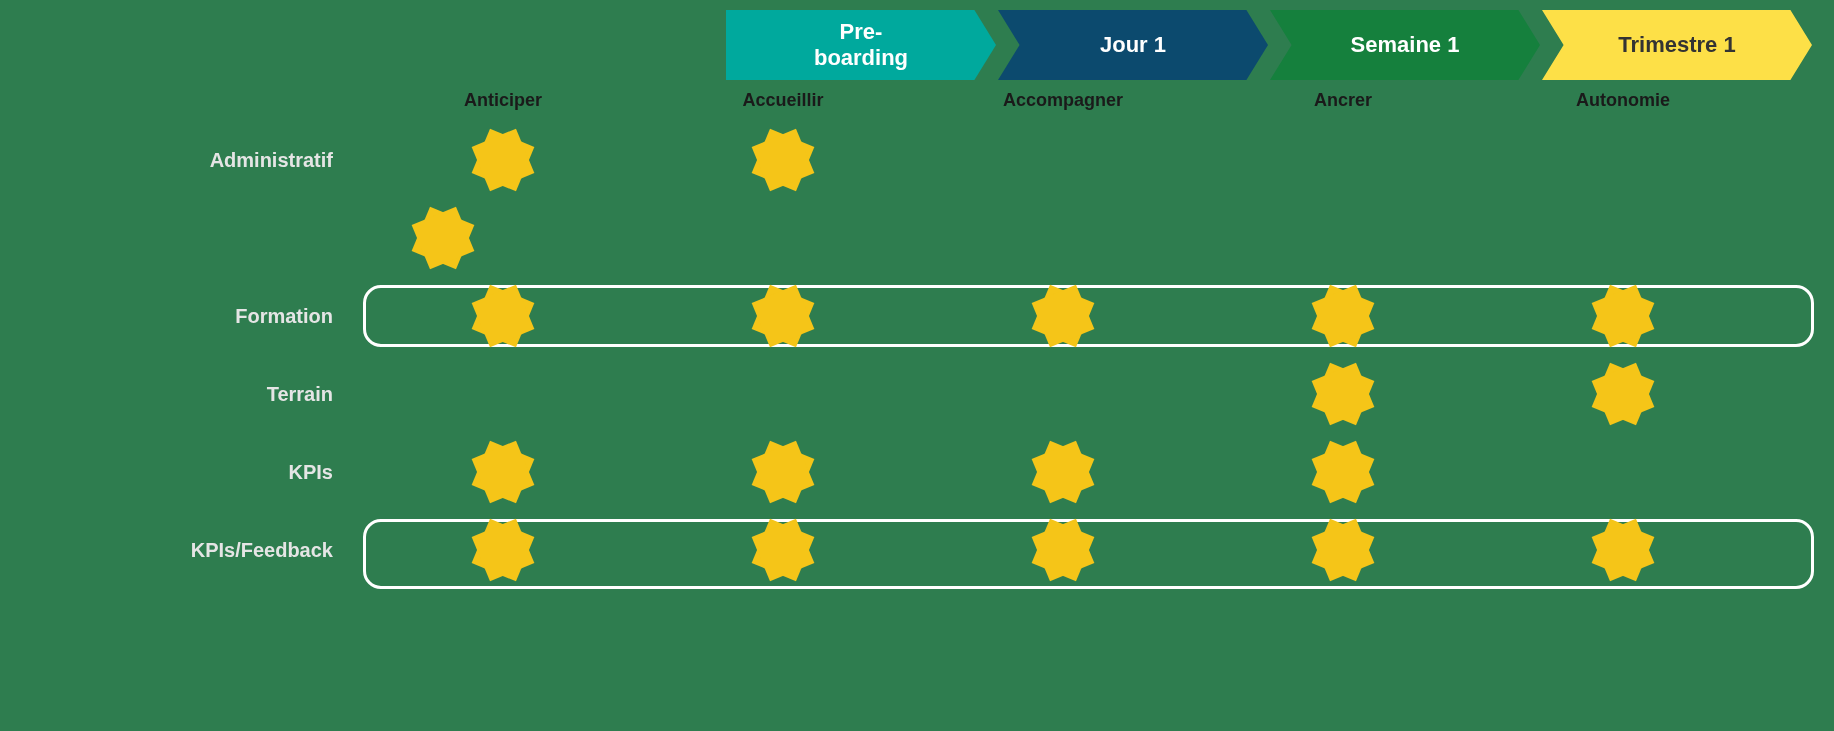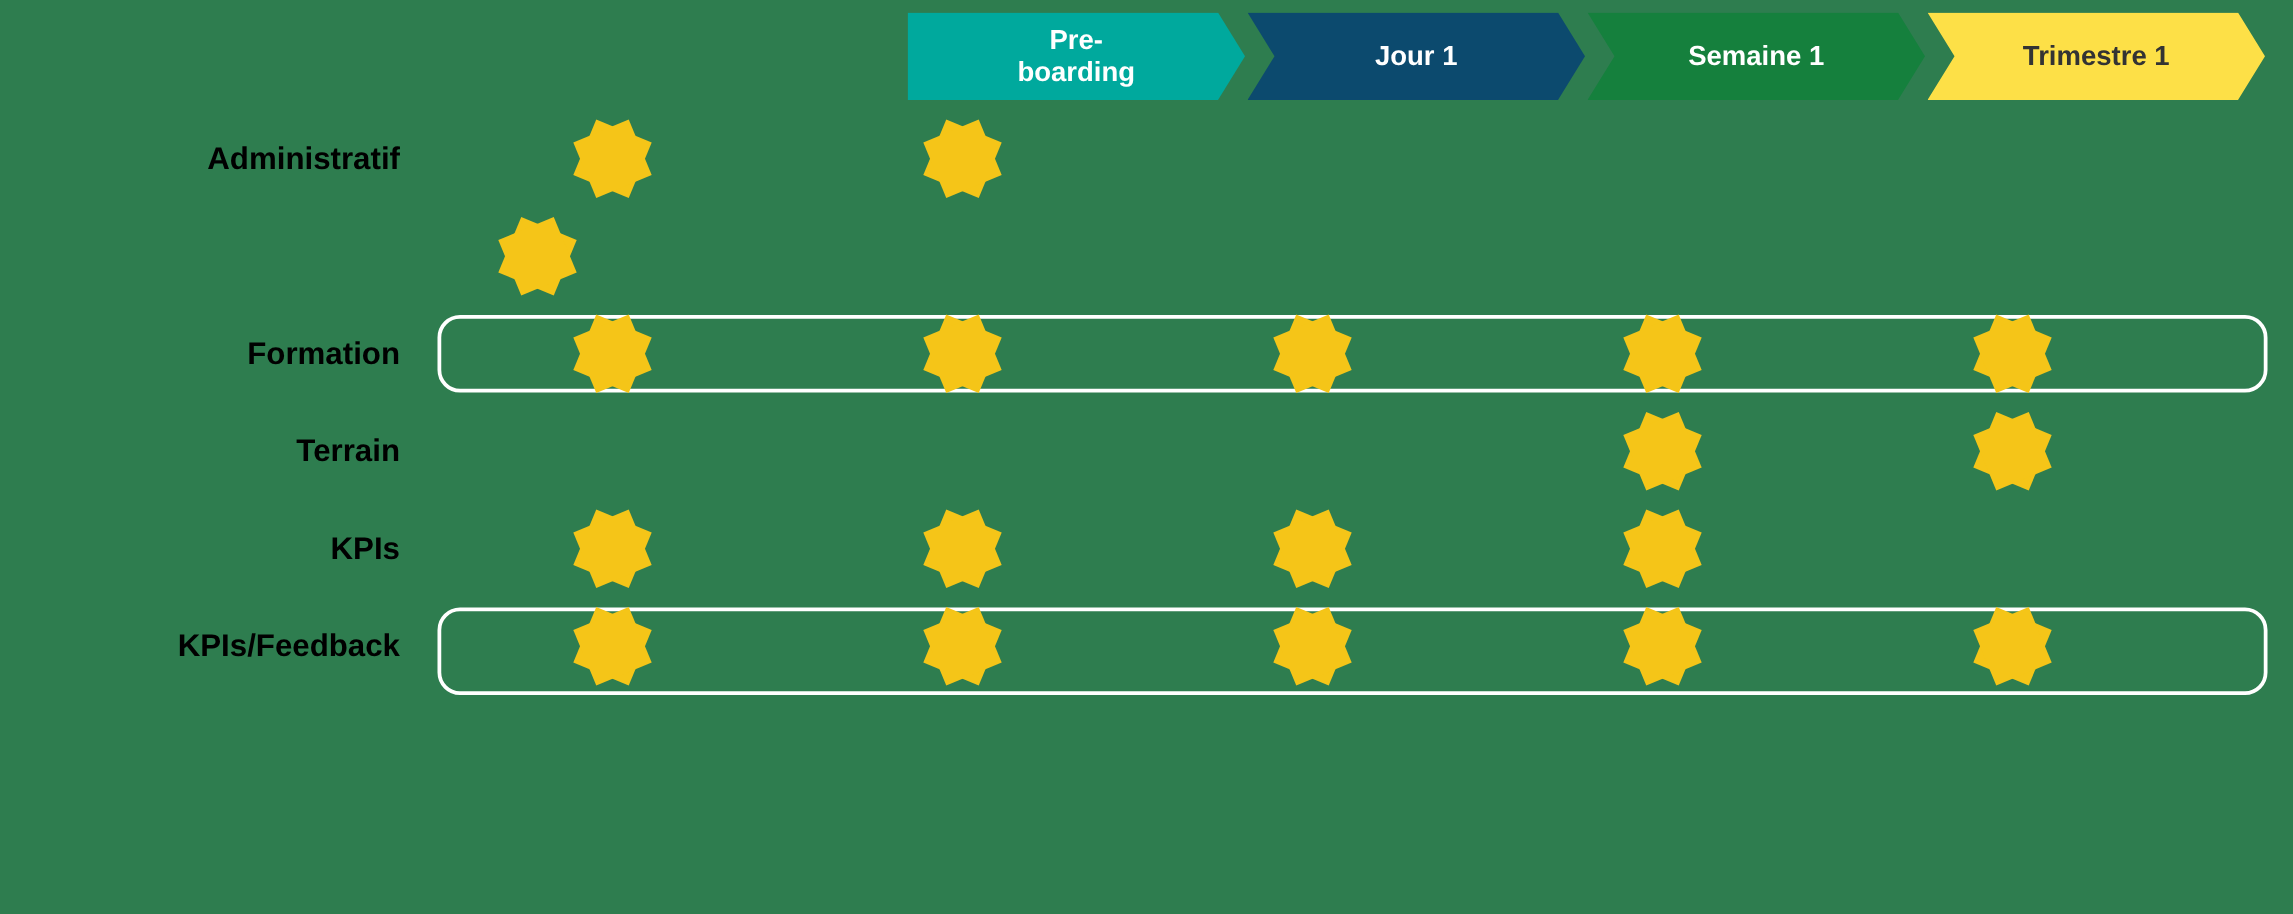--- a/index.html
+++ b/index.html
@@ -10,21 +10,21 @@
       height: 731px;
       overflow: hidden;
       font-family: Arial, sans-serif;
     }
 
     .container {
       width: 1834px;
       height: 731px;
       background-color: #2e7d4f;
       position: relative;
-      padding: 10px 20px 10px 10px;
+      padding: 10px 20px 10px 23px;
     }
 
     
     .header-row {
       display: flex;
       align-items: center;
       justify-content: flex-end;
       margin-left: 340px;
       margin-bottom: 8px;
       gap: 0px;
@@ -84,22 +84,22 @@
       align-items: center;
       height: 78px;
       position: relative;
     }
 
     .row-label {
       width: 340px;
       text-align: right;
       padding-right: 30px;
       font-weight: bold;
-      font-size: 25px;
-      color: #000000;
+      font-size: 20px;
+      color: #e5e5e5;
       flex-shrink: 0;
     }
 
     .row-cells {
       display: flex;
       align-items: center;
       flex: 1;
       position: relative;
     }
 
@@ -165,20 +165,27 @@
       <span>Jour 1</span>
     </div>
     <div class="arrow-shape arrow-purple">
       <span>Semaine 1</span>
     </div>
     <div class="arrow-shape arrow-yellow">
       <span>Trimestre 1</span>
     </div>
   </div>
 
+  <div class="subtitle-row">
+    <div class="subtitle-cell">Anticiper</div>
+    <div class="subtitle-cell">Accueillir</div>
+    <div class="subtitle-cell">Accompagner</div>
+    <div class="subtitle-cell">Ancrer</div>
+    <div class="subtitle-cell">Autonomie</div>
+  </div>
 
   <div class="data-rows">
 
     <div class="data-row">
       <div class="row-label">Administratif</div>
       <div class="row-cells">
         <div class="cell">
             <div class="star-container">
               <div class="star-8"></div>
             </div>

